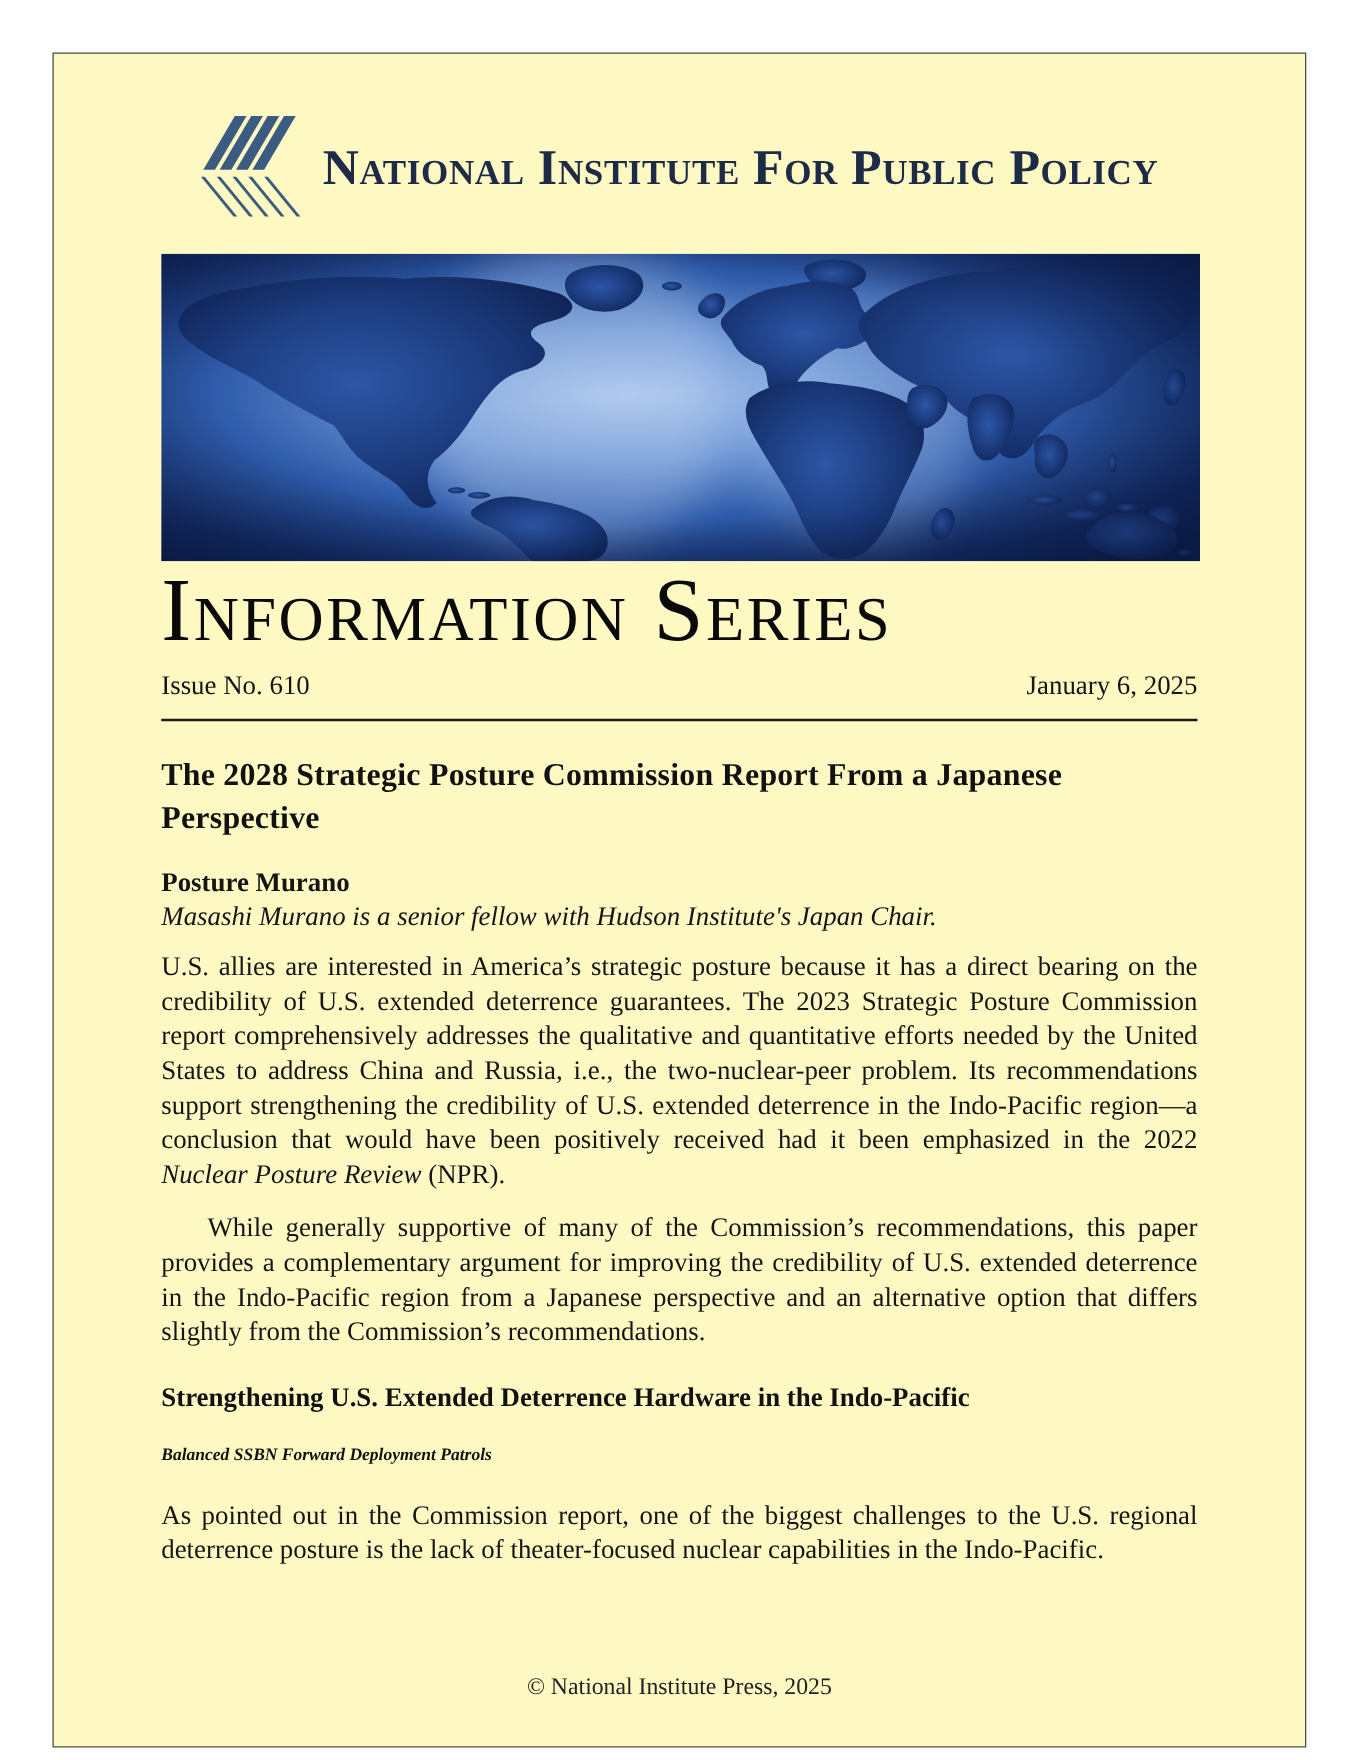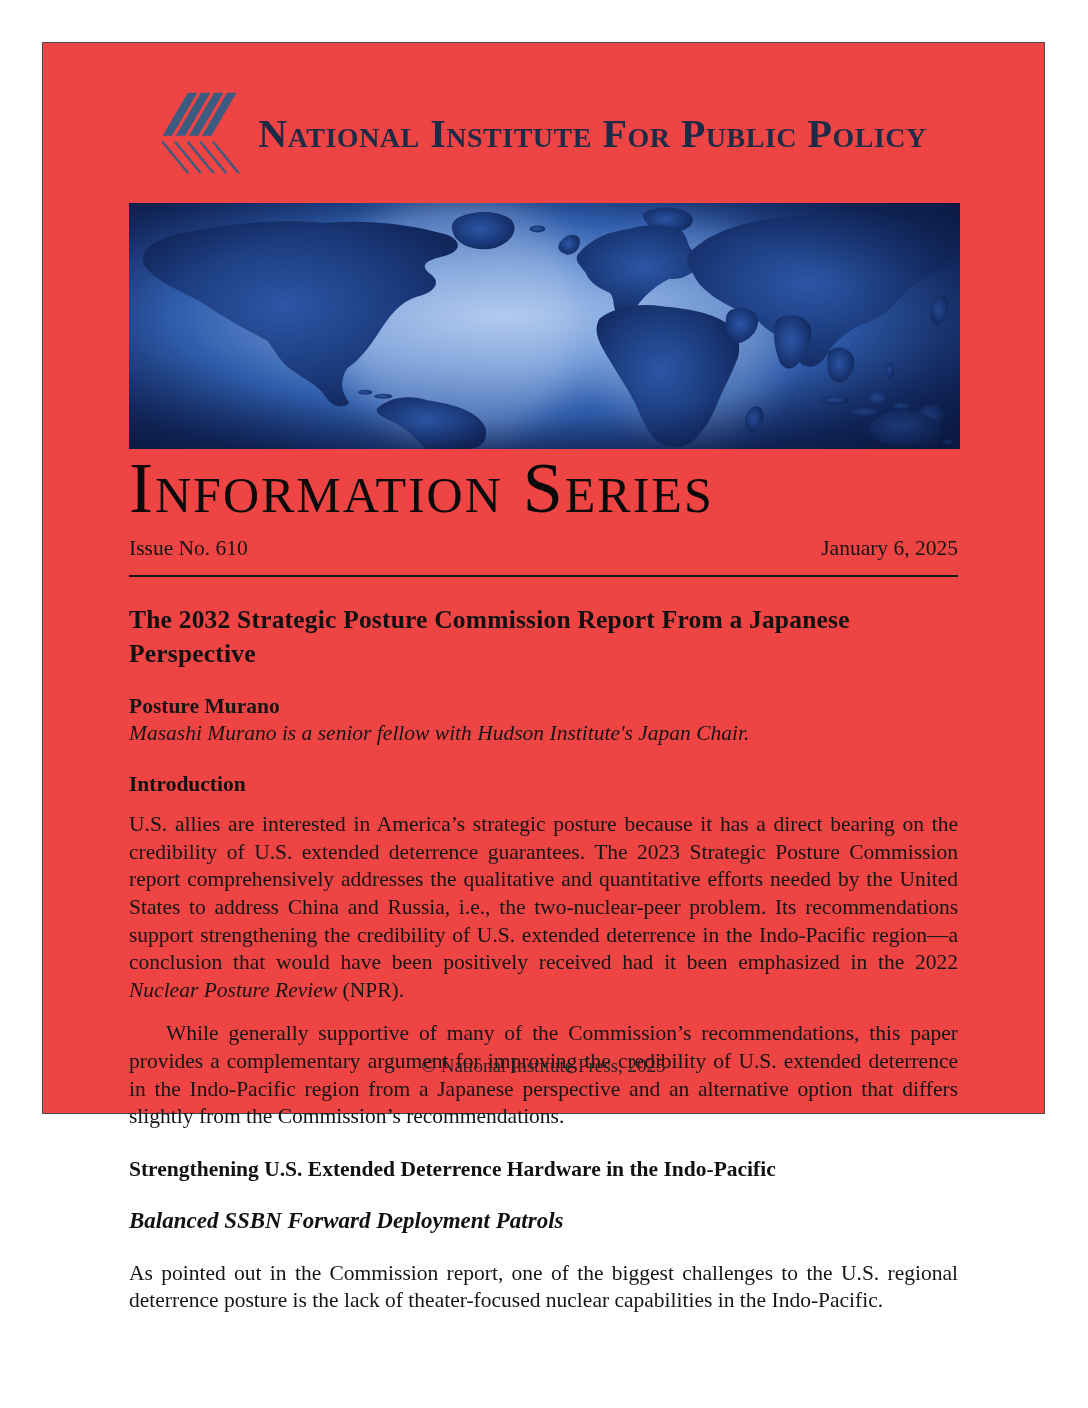--- a/index.html
+++ b/index.html
@@ -6,24 +6,24 @@
     margin: 0; padding: 0;
     width: 1088px; height: 1408px;
     background: #ffffff;
     font-family: "Liberation Serif", serif;
     color: #151515;
     overflow: hidden;
   }
   .frame {
     position: absolute;
     left: 42px; top: 42px;
-    width: 1003px; height: 1072px;
+    width: 1003px; height: 1356px;
     border: 1.5px solid #4a4a4a;
     box-sizing: border-box;
-    background: #ef4444;
+    background: #fef9c3;
   }
   .content { padding: 42px 86px 0 86px; }
 
   .masthead {
     display: flex; align-items: center; justify-content: center;
     gap: 16px; margin-top: 4px;
   }
   .logo { flex: 0 0 auto; line-height: 0; }
   .org-name {
     font-size: 40px; font-weight: bold;
@@ -61,21 +61,21 @@
     margin: 26px 0 0 0;
     font-size: 25.5px; font-weight: bold;
     line-height: 1.32; letter-spacing: 0.2px;
     color: #111;
   }
   .author { margin-top: 24px; font-size: 21.5px; font-weight: bold; }
   .bio    { margin-top: 2px;  font-size: 21.5px; font-style: italic; }
 
   .h-bold { margin: 26px 0 0 0; font-size: 21.5px; font-weight: bold; color: #111; }
   .h-bold-italic {
-    margin: 26px 0 0 0; font-size: 23px;
+    margin: 26px 0 0 0; font-size: 14px;
     font-weight: bold; font-style: italic; color: #111;
   }
 
   .para {
     margin: 14px 0 0 0;
     font-size: 21.5px; line-height: 27.6px;
     text-align: justify;
   }
   .para.flush  { }
   .para.indent { margin-top: 16px; text-indent: 37px; }
@@ -191,26 +191,25 @@
 
     <h1 class="series-title">Information Series</h1>
 
     <div class="issue-row">
       <span>Issue No. 610</span>
       <span>January 6, 2025</span>
     </div>
 
     <hr class="rule">
 
-    <h2 class="article-title">The 2032 Strategic Posture Commission Report From a Japanese Perspective</h2>
+    <h2 class="article-title">The 2028 Strategic Posture Commission Report From a Japanese Perspective</h2>
 
     <div class="author">Posture Murano</div>
     <div class="bio">Masashi Murano is a senior fellow with Hudson Institute's Japan Chair.</div>
 
-    <h3 class="h-bold">Introduction</h3>
 
     <p class="para flush"><span>U.S. allies are interested in America’s strategic posture because it has a direct bearing on the credibility of U.S. extended deterrence guarantees. The 2023 Strategic Posture Commission report comprehensively addresses the qualitative and quantitative efforts needed by the United States to address China and Russia, i.e., the two-nuclear-peer problem. Its recommendations support strengthening the credibility of U.S. extended deterrence in the Indo-Pacific region—a conclusion that would have been positively received had it been emphasized in the 2022 </span><i>Nuclear Posture Review</i><span> (NPR).</span></p>
 
     <p class="para indent">While generally supportive of many of the Commission’s recommendations, this paper provides a complementary argument for improving the credibility of U.S. extended deterrence in the Indo-Pacific region from a Japanese perspective and an alternative option that differs slightly from the Commission’s recommendations.</p>
 
     <h3 class="h-bold gap">Strengthening U.S. Extended Deterrence Hardware in the Indo-Pacific</h3>
 
     <h4 class="h-bold-italic">Balanced SSBN Forward Deployment Patrols</h4>
 
     <p class="para gap">As pointed out in the Commission report, one of the biggest challenges to the U.S. regional deterrence posture is the lack of theater-focused nuclear capabilities in the Indo-Pacific.</p>

